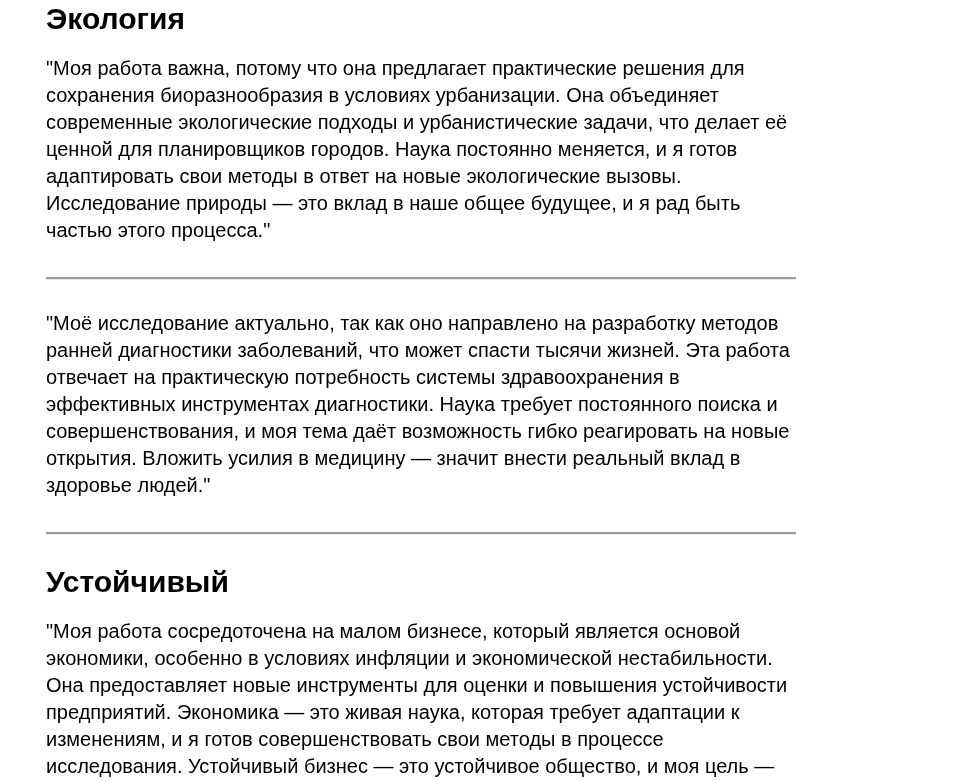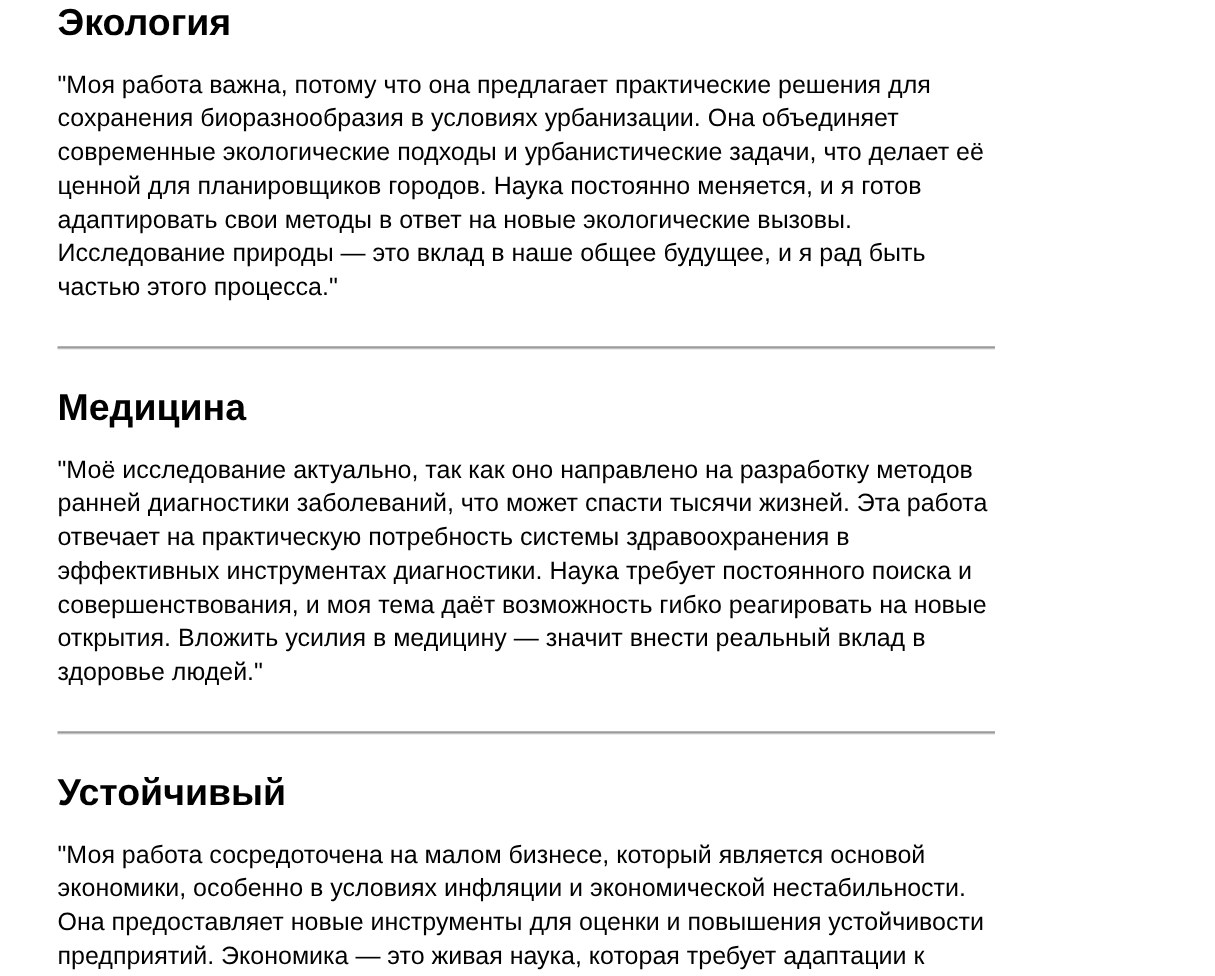--- a/index.html
+++ b/index.html
@@ -45,21 +45,20 @@
 <div class="page">
 
   <section class="section">
     <h2 class="section-title">Экология</h2>
     <p class="section-paragraph">"Моя работа важна, потому что она предлагает практические решения для сохранения биоразнообразия в условиях урбанизации. Она объединяет современные экологические подходы и урбанистические задачи, что делает её ценной для планировщиков городов. Наука постоянно меняется, и я готов адаптировать свои методы в ответ на новые экологические вызовы. Исследование природы — это вклад в наше общее будущее, и я рад быть частью этого процесса."</p>
   </section>
 
   <hr class="section-divider">
 
   <section class="section">
-    <h2 class="section-title">Медицина</h2>
     <p class="section-paragraph">"Моё исследование актуально, так как оно направлено на разработку методов ранней диагностики заболеваний, что может спасти тысячи жизней. Эта работа отвечает на практическую потребность системы здравоохранения в эффективных инструментах диагностики. Наука требует постоянного поиска и совершенствования, и моя тема даёт возможность гибко реагировать на новые открытия. Вложить усилия в медицину — значит внести реальный вклад в здоровье людей."</p>
   </section>
 
   <hr class="section-divider">
 
   <section class="section">
     <h2 class="section-title">Устойчивый</h2>
     <p class="section-paragraph">"Моя работа сосредоточена на малом бизнесе, который является основой экономики, особенно в условиях инфляции и экономической нестабильности. Она предоставляет новые инструменты для оценки и повышения устойчивости предприятий. Экономика — это живая наука, которая требует адаптации к изменениям, и я готов совершенствовать свои методы в процессе исследования. Устойчивый бизнес — это устойчивое общество, и моя цель — внести вклад в это."</p>
   </section>
 

